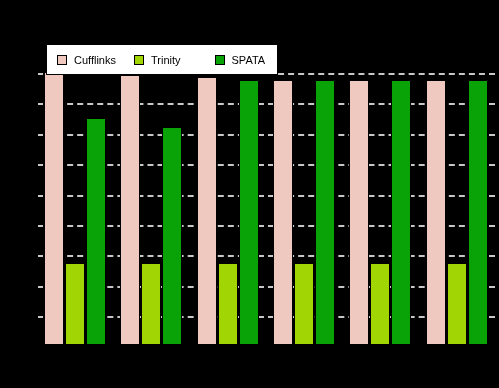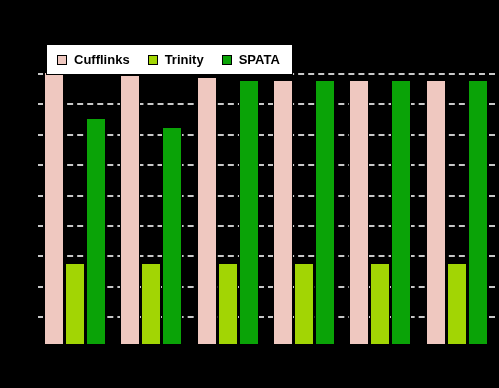--- a/index.html
+++ b/index.html
@@ -136,34 +136,34 @@
     align-items: center;
     padding: 0 12px 0 10px;
     box-sizing: border-box;
     z-index: 5;
   }
   .legend-entry {
     display: flex;
     align-items: center;
     margin-right: 18px;
   }
-  .legend-entry:last-child { margin-right: 0; }
+  .legend-entry:last-child { margin-right: 0; margin-left: 16px; }
   .legend-swatch {
     width: 10px;
     height: 10px;
     box-sizing: border-box;
     border: 1px solid #000000;
     margin-right: 7px;
   }
   .legend-swatch.s0 { background: #efc8c0; }
   .legend-swatch.s1 { background: #a2d504; }
   .legend-swatch.s2 { background: #0aa307; }
   .legend-label {
-    font-size: 13px;
-    font-weight: bold;
+    font-size: 11px;
+    font-weight: normal;
     color: #000000;
     white-space: nowrap;
   }
 </style>
 </head>
 <body>
 
 <div id="stage">
 
   <div class="hidden-text" id="chart-title"></div>

